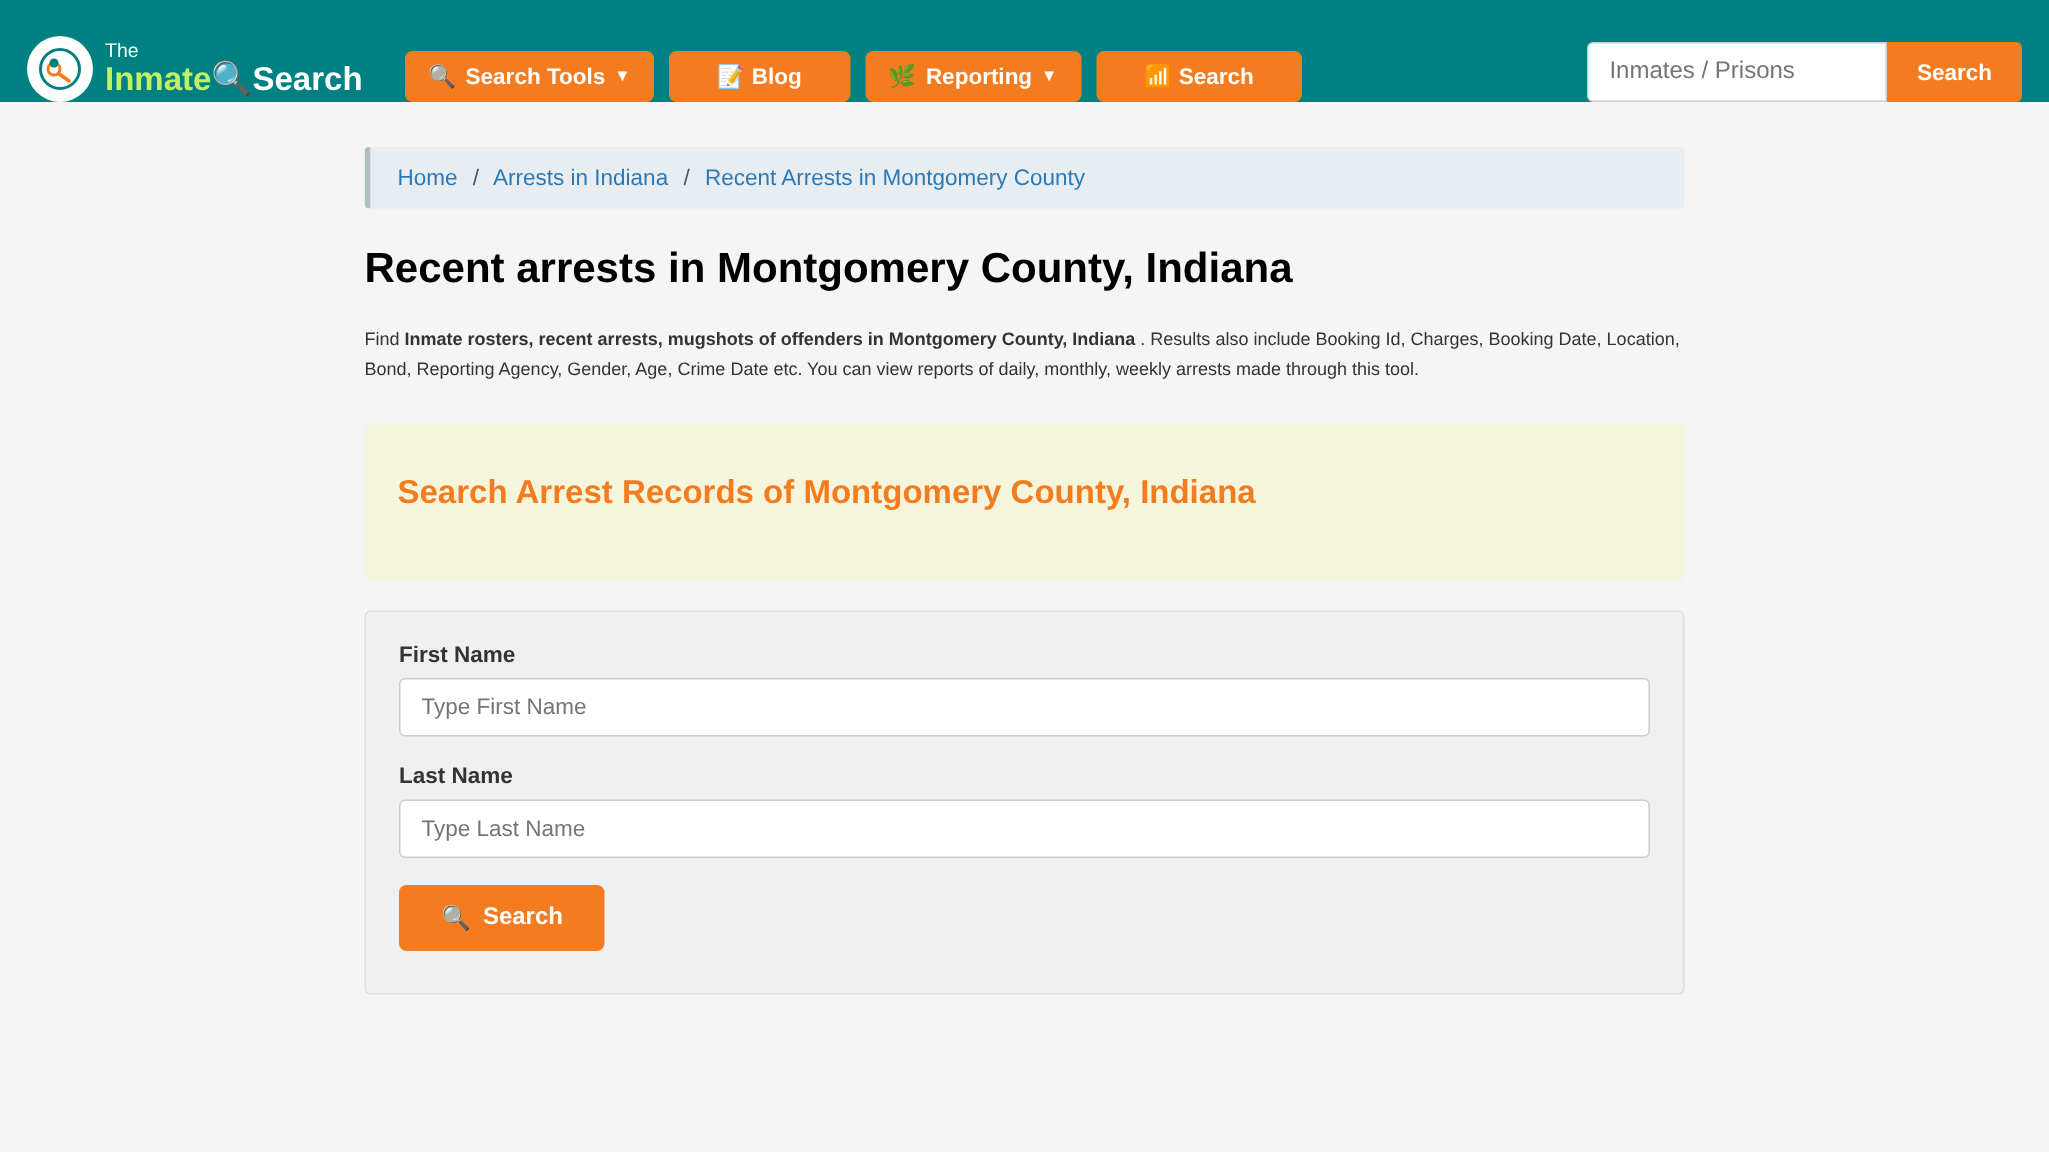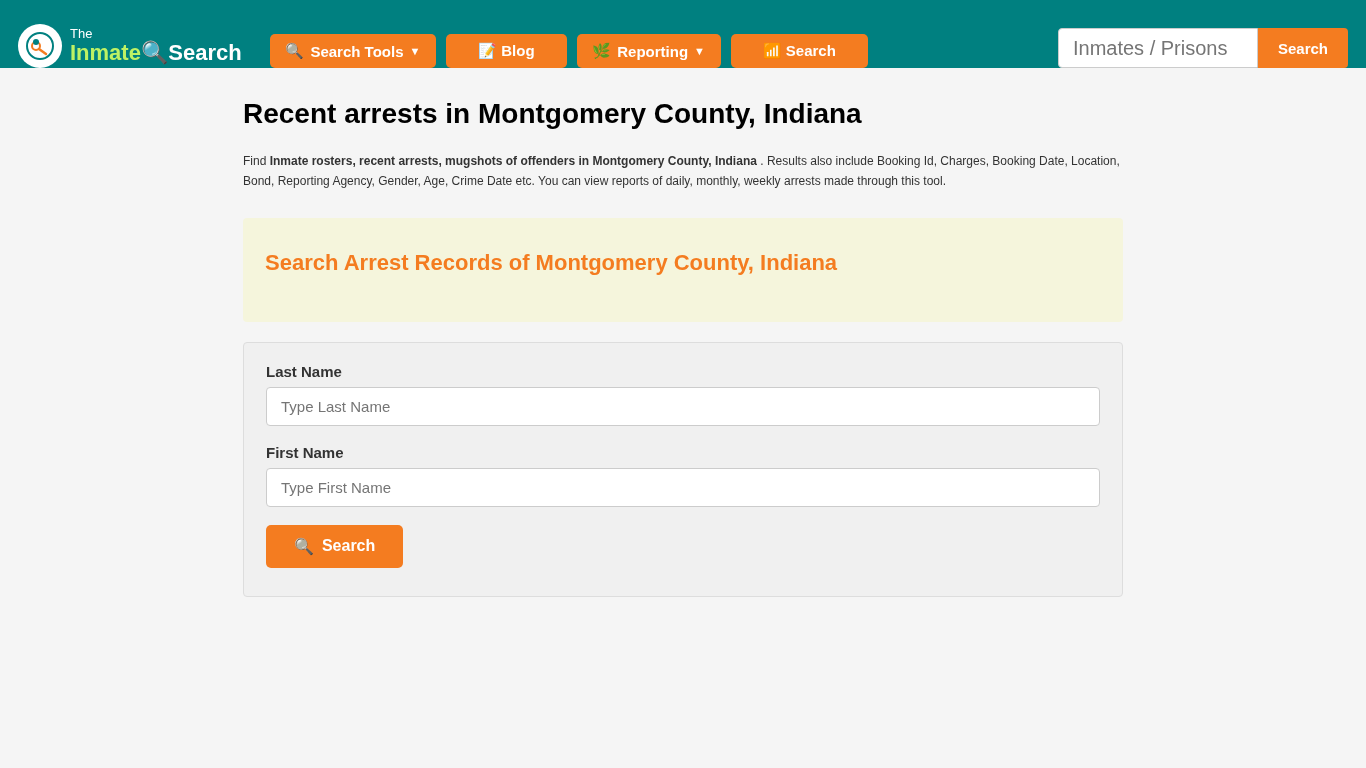--- a/index.html
+++ b/index.html
@@ -72,21 +72,21 @@
 
     .nav-search-wrap {
       display: flex;
       align-items: center;
       gap: 0;
     }
     .nav-search-input {
       border: 1px solid #ccc;
       border-radius: 4px 0 0 4px;
       padding: 8px 14px;
-      font-size: 20px;
+      font-size: 16px;
       width: 200px;
       height: 40px;
       outline: none;
     }
     .nav-search-btn {
       background: #f47c20;
       color: #fff;
       border: none;
       border-radius: 0 4px 4px 0;
       padding: 0 20px;
@@ -237,41 +237,48 @@
   <div class="nav-search-wrap">
     <input class="nav-search-input" type="text" placeholder="Inmates / Prisons" style="">
     <button class="nav-search-btn">
       <span>Search</span>
     </button>
   </div>
 </nav>
 
 <div class="main">
 
+  <div class="breadcrumb-wrap">
+    <a href="#">Home</a>
+    <span class="sep">/</span>
+    <a href="#">Arrests in Indiana</a>
+    <span class="sep">/</span>
+    <a href="#">Recent Arrests in Montgomery County</a>
+  </div>
 
   <h1 class="page-title">Recent arrests in Montgomery County, Indiana</h1>
 
   <p class="description">
     <span>Find </span>
     <strong>Inmate rosters, recent arrests, mugshots of offenders in Montgomery County, Indiana</strong>
     <span>. Results also include Booking Id, Charges, Booking Date, Location, Bond, Reporting Agency, Gender, Age, Crime Date etc. You can view reports of daily, monthly, weekly arrests made through this tool.</span>
   </p>
 
   <div class="search-section">
     <div class="search-section-title">Search Arrest Records of Montgomery County, Indiana</div>
   </div>
 
   <div class="form-wrap">
     <div class="form-group">
+      <label class="form-label">First Name</label>
+      <input class="form-input" type="text" placeholder="Type First Name" style="">
+    </div>
+    <div class="form-group">
       <label class="form-label">Last Name</label>
       <input class="form-input" type="text" placeholder="Type Last Name" style="">
-    </div>
-    <div class="form-group">
-      <label class="form-label">First Name</label>
-      <input class="form-input" type="text" placeholder="Type First Name" style="">
     </div>
     <button class="search-submit-btn">
       <span>🔍</span>
       <span>Search</span>
     </button>
   </div>
 
 </div>
 
 </body></html>

